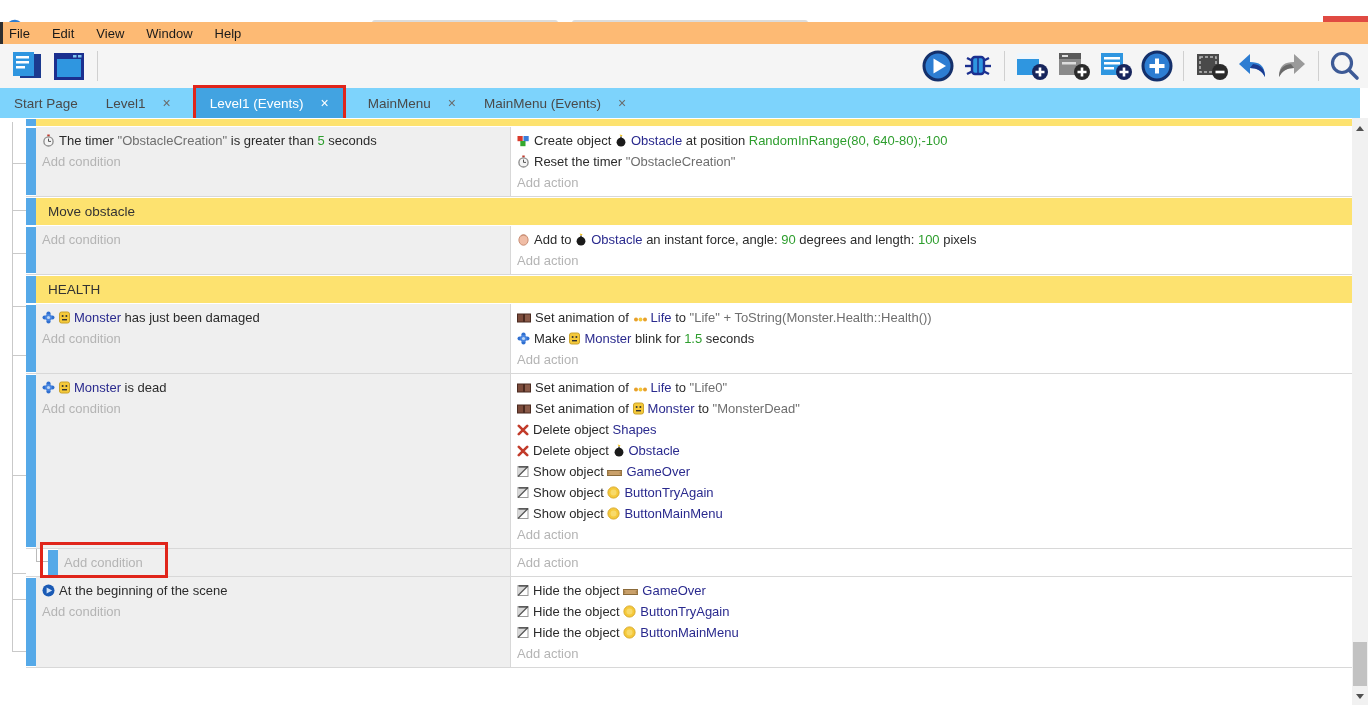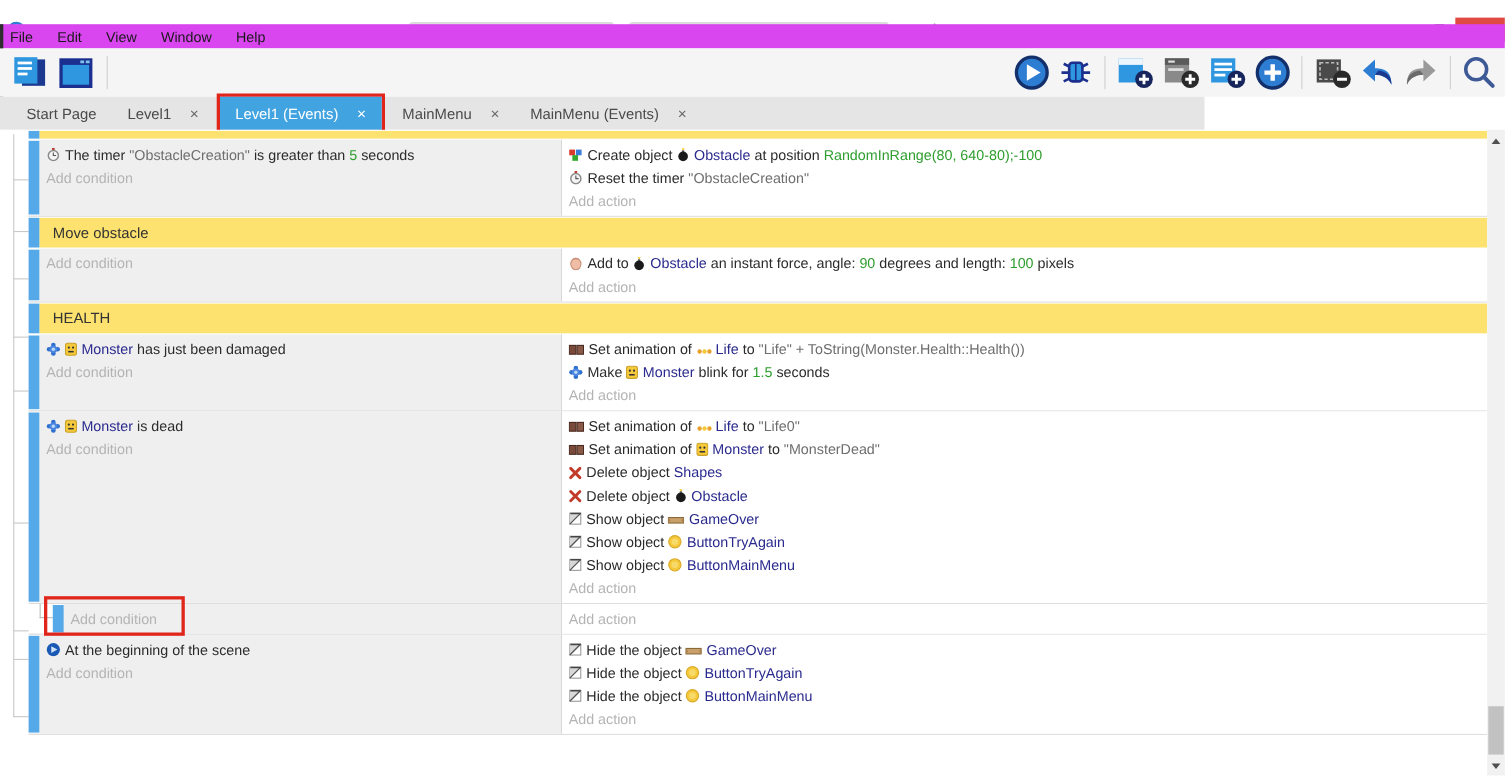--- a/index.html
+++ b/index.html
@@ -12,38 +12,38 @@
   .logo{position:absolute;left:6px;top:3px;width:18px;height:16px}
   .redact{position:absolute;top:4px;height:13px;background:#dcdcdc;border-radius:3px}
   .r1{left:372px;width:186px}
   .r2{left:572px;width:236px}
   .title-text{position:absolute;left:812px;top:3px;font-size:13px;color:#1f1f1f;white-space:nowrap}
   .win-btns{position:absolute;right:0;top:0;height:22px;display:flex}
   .wb{width:31px;height:22px;border:none;background:transparent;display:flex;align-items:center;justify-content:center;
       font-size:13px;color:#333;padding:0;font-family:inherit}
   .wb.close{width:45px;background:var(--closebg);color:#fff;font-size:13px;font-weight:bold}
   
-  .menubar{position:absolute;top:22px;left:0;width:1368px;height:22px;background:#d946ef;display:flex;align-items:center}
+  .menubar{position:absolute;top:22px;left:0;width:1368px;height:22px;background:#fdba74;display:flex;align-items:center}
   .menu-item{font-size:13px;color:#1a1a1a;padding:0 11px}
   .menu-item:first-child{padding-left:9px}
   .win-edge{position:absolute;left:0;top:22px;width:3px;height:66px;background:#2e2e2e}
   
   .toolbar{position:absolute;top:44px;left:0;width:1368px;height:44px;background:#f5f5f5;display:flex;align-items:center}
   .tb-group{display:flex;align-items:center;gap:4px}
   .tb-left{margin-left:8px}
   .tb-right{position:absolute;right:4px;top:0;height:44px;display:flex;align-items:center;gap:2px}
   .tbtn{border:none;background:transparent;padding:2px;display:flex;align-items:center;justify-content:center}
   .tb-div{width:1px;height:30px;background:#d0d0d0;margin:0 5px}
   
-  .tabbar{position:absolute;top:88px;left:0;width:1095px;height:30px;background:#e5e5e5;display:flex;align-items:center;padding-left:10px;box-sizing:border-box}
+  .tabbar{position:absolute;top:88px;left:0;width:1360px;height:30px;background:#7dd3fc;display:flex;align-items:center;padding-left:0;box-sizing:border-box}
   .tab{display:flex;align-items:center;height:30px;padding:0 14px;font-size:13.5px;color:#4a4a4a;white-space:nowrap}
   .tab .tx{margin-left:17px;color:#6a6a6a;font-size:14px;line-height:1}
   .tab.active{background:var(--tabblue);color:#fff}
   .tab.active .tx{color:#fff}
-  .tab-annotation{border:3px solid var(--ann);margin:0 2px;display:flex;align-items:flex-start;height:30px;box-sizing:content-box}
+  .tab-annotation{border:3px solid var(--ann);margin:0 8px;display:flex;align-items:flex-start;height:30px;box-sizing:content-box}
   
   #events{position:absolute;top:118px;left:0;width:1352px;height:587px;background:#fff;overflow:hidden}
   .vguide{position:absolute;left:12px;top:4px;width:1px;height:530px;background:#c9c9c9}
   .tick{position:absolute;left:12px;width:14px;height:1px;background:#c9c9c9}
   .row{display:flex;align-items:stretch;margin-left:26px;position:relative}
   .bar{width:10px;flex:none;background:var(--bar-blue);margin:1px 0}
   .row.group .yellow{flex:1;background:var(--yellow);height:27px;margin:1px 0;display:flex;align-items:center;padding-left:12px;font-size:13.5px;color:#333}
   .row.group.sliver .yellow{height:7px}
   .row.event{border-bottom:1px solid #d8d8d8}
   .cond{width:475px;flex:none;background:#efefef;border-right:1px solid #d8d8d8;padding:3px 0 3px 6px;box-sizing:border-box}

